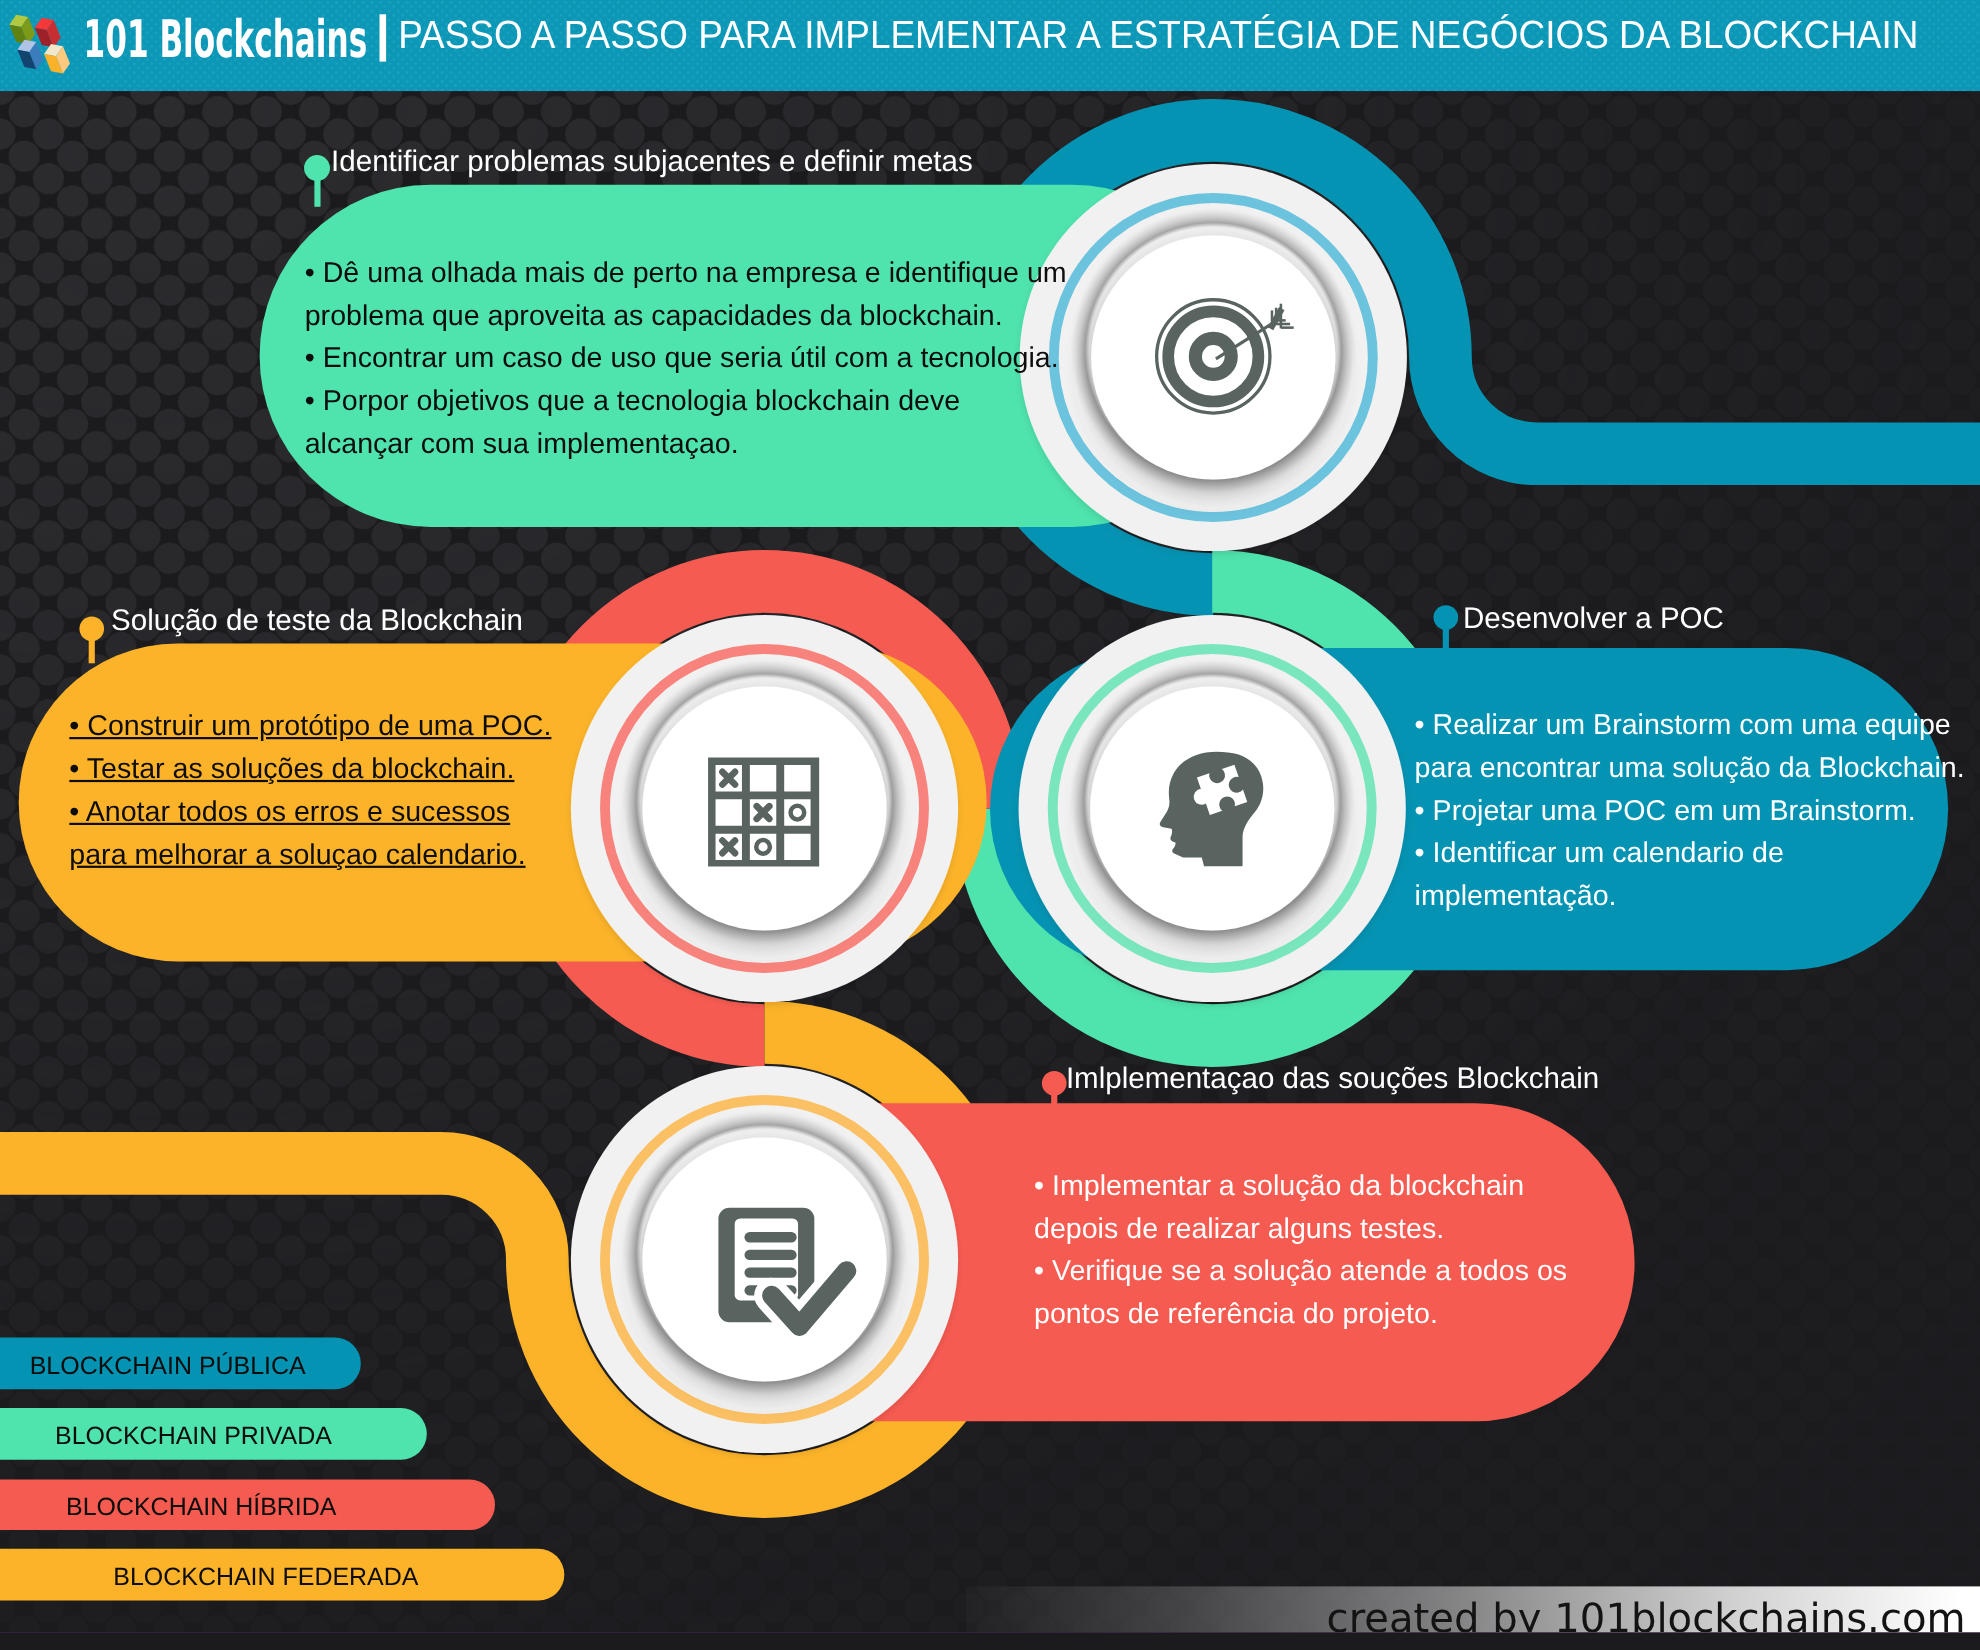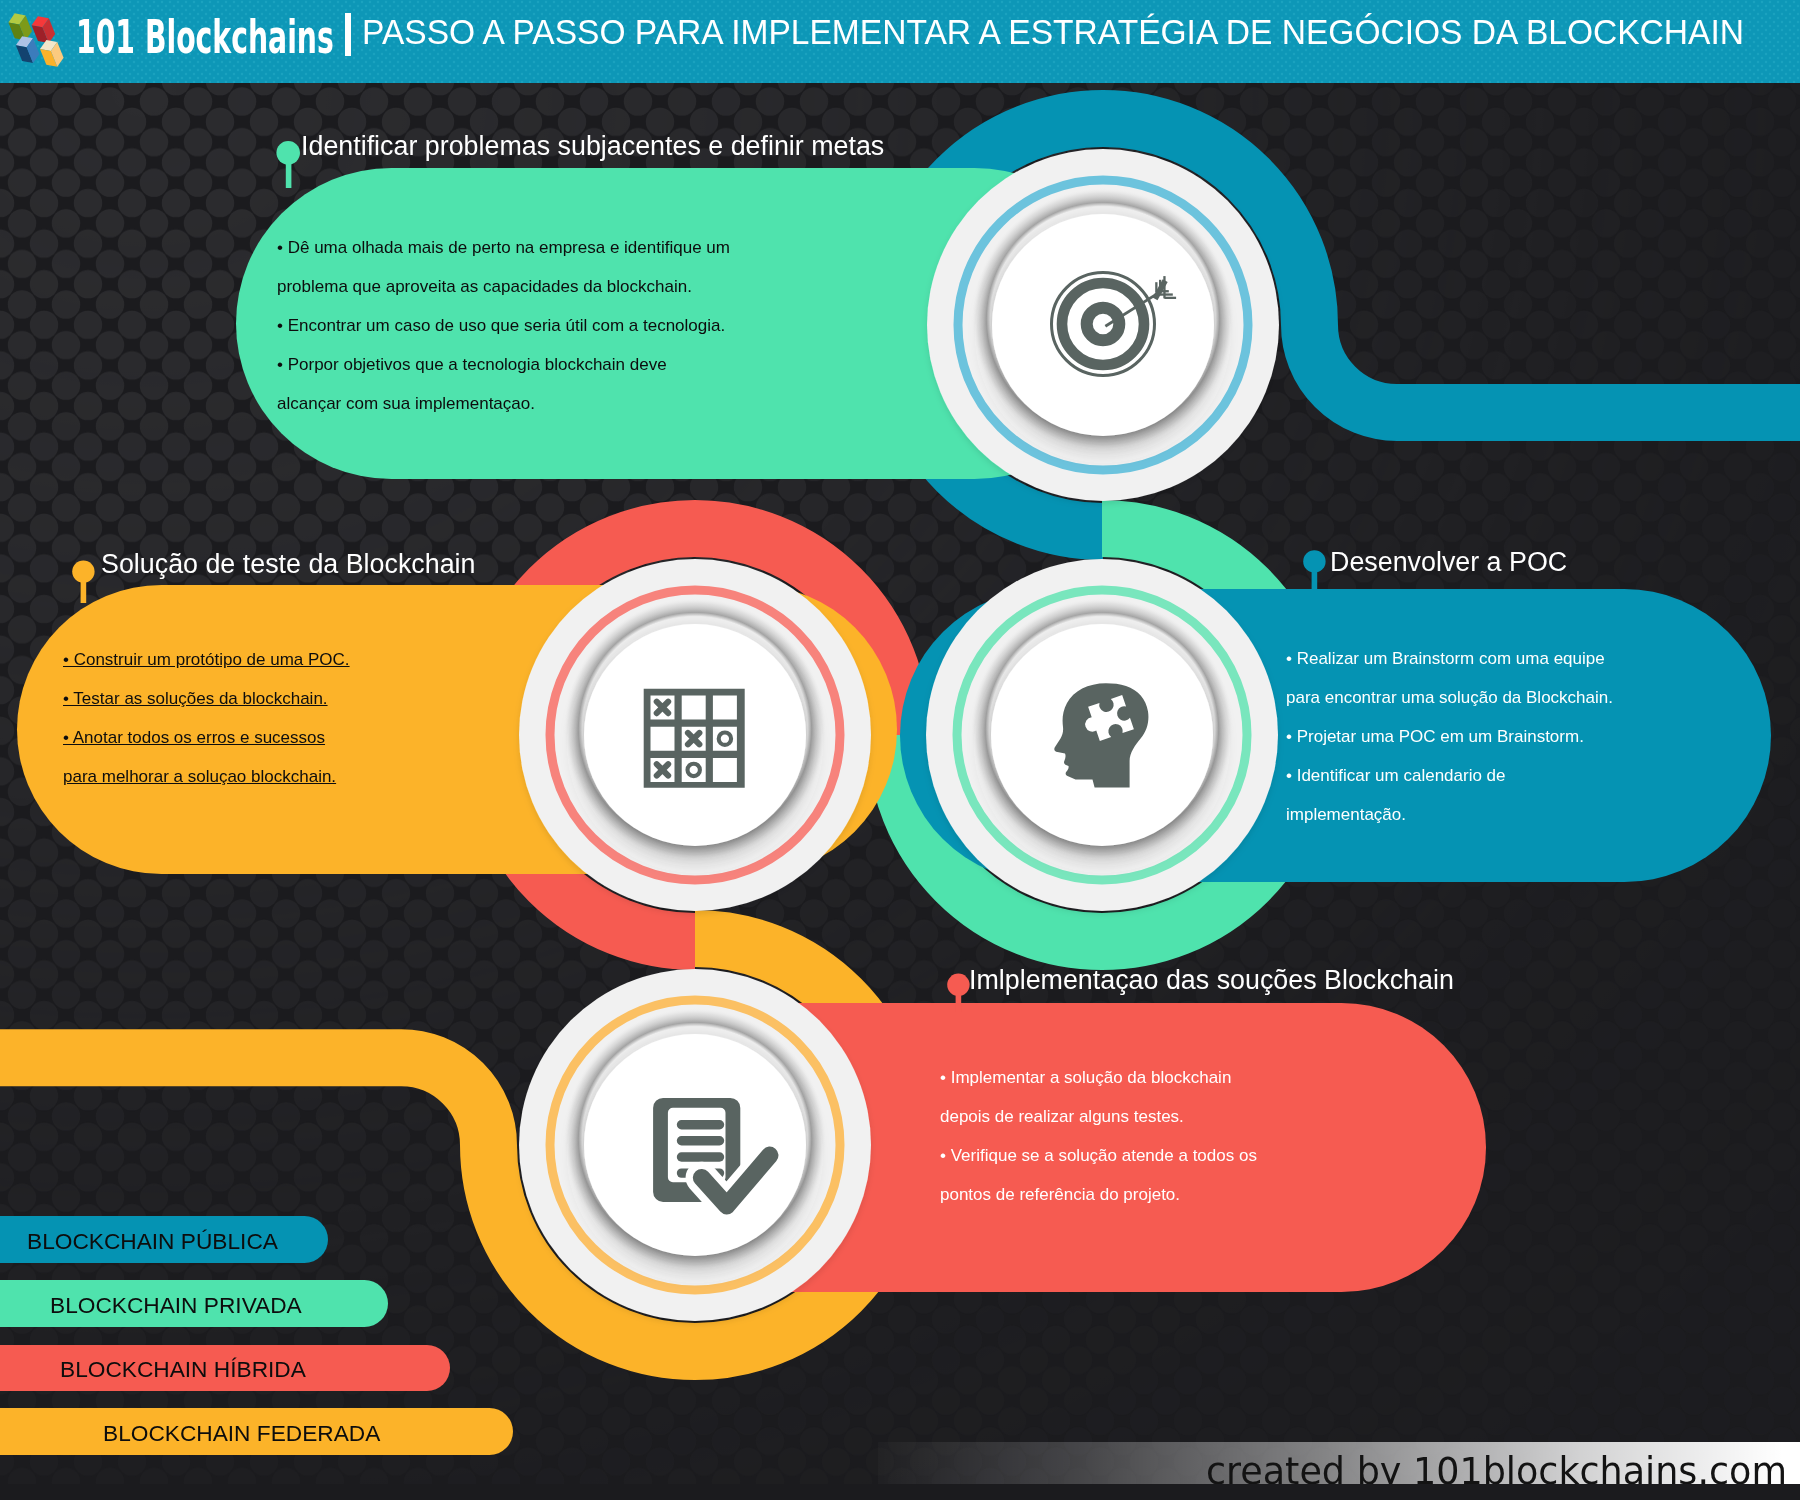--- a/index.html
+++ b/index.html
@@ -20,21 +20,21 @@
   #headline{position:absolute;left:362px;top:12px;font-size:35.7px;color:#fff;
             white-space:nowrap;font-family:"Liberation Sans",sans-serif;
             transform:scaleX(0.94);transform-origin:left top;}
   #logo{position:absolute;left:0px;top:0px;}
   
   svg.layer{position:absolute;left:0;top:0;width:1800px;height:1500px;pointer-events:none;}
   
   .steplabel{position:absolute;color:#ffffff;font-size:27px;white-space:nowrap;
              font-family:"Liberation Sans",sans-serif;transform:scaleX(0.994);transform-origin:left top;}
   
-  .bubbletext{position:absolute;font-size:17px;line-height:39px;white-space:nowrap;}
+  .bubbletext{position:absolute;font-size:26px;line-height:39px;white-space:nowrap;}
   .bubbletext div{white-space:nowrap;}
   .dark{color:#0d0d0d;}
   .light{color:#ffffff;}
   
   .legendpill{position:absolute;border-radius:24px;display:flex;align-items:center;
               justify-content:flex-start;}
   .legendpill span{font-size:22.7px;color:#0d0d0d;position:relative;top:2px;
                    font-family:"Liberation Sans",sans-serif;white-space:nowrap;}
   
   #footer{position:absolute;left:878px;top:1442px;width:922px;height:58px;overflow:hidden;}
@@ -284,21 +284,21 @@
     <div>• Realizar um Brainstorm com uma equipe</div>
     <div>para encontrar uma solução da Blockchain.</div>
     <div>• Projetar uma POC em um Brainstorm.</div>
     <div>• Identificar um calendario de</div>
     <div>implementação.</div>
   </div>
   <div class="bubbletext dark" style="left:63px;top:640px;text-decoration:underline;">
     <div>• Construir um protótipo de uma POC.</div>
     <div>• Testar as soluções da blockchain.</div>
     <div>• Anotar todos os erros e sucessos</div>
-    <div>para melhorar a soluçao blockchain.</div>
+    <div>para melhorar a soluçao calendario.</div>
   </div>
   <div class="bubbletext light" style="left:940px;top:1058px;">
     <div>• Implementar a solução da blockchain</div>
     <div>depois de realizar alguns testes.</div>
     <div>• Verifique se a solução atende a todos os</div>
     <div>pontos de referência do projeto.</div>
   </div>
 
   <div class="legendpill" style="left:-60px;top:1216px;width:388px;height:46.5px;background:#0593b3;">
     <span style="margin-left:87px">BLOCKCHAIN PÚBLICA</span>

